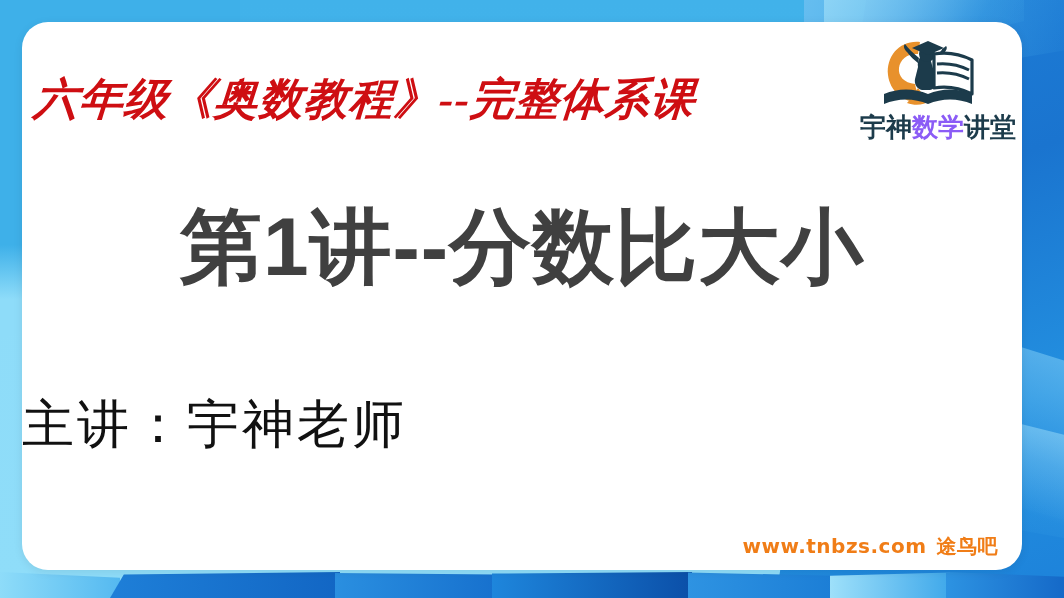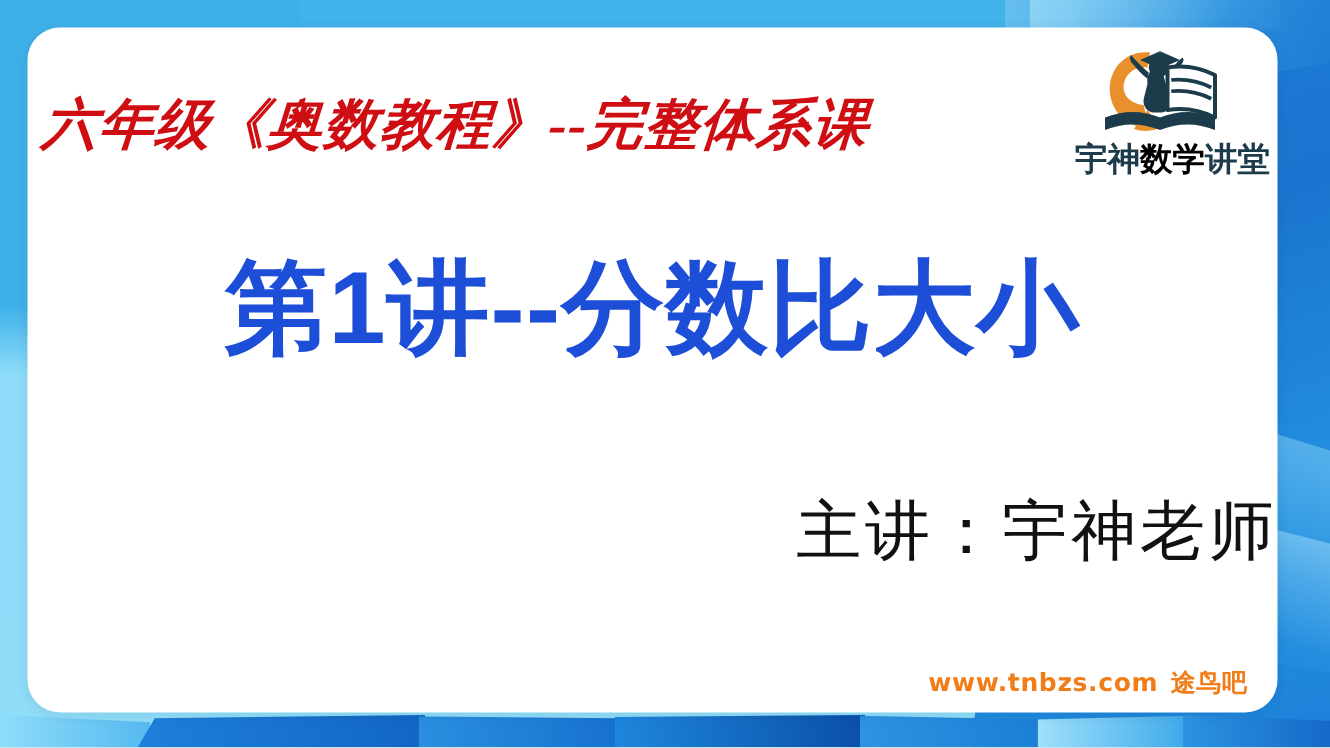--- a/index.html
+++ b/index.html
@@ -136,45 +136,45 @@
     width: 140px;
     text-align: center;
     font-family: "Liberation Sans", "DejaVu Sans", sans-serif;
     font-weight: bold;
     font-size: 26px;
     letter-spacing: 0px;
     line-height: 1;
     white-space: nowrap;
   }
   .logo-word .teal { color: #1C3B4B; text-align: right; }
-  .logo-word .orange { color: #000000; }
+  .logo-word .orange { color: #8b5cf6; }
 
   
   .main-title {
     position: absolute;
     left: 0;
     top: 182px;
     width: 1000px;
     text-align: center;
     font-family: "Liberation Sans", "DejaVu Sans", sans-serif;
     font-weight: bold;
     font-size: 82px;
     line-height: 1.05;
-    color: #1d4ed8;
+    color: #404040;
     letter-spacing: 1px;
     white-space: nowrap;
   }
 
   
   .presenter {
     position: absolute;
     left: 0;
     top: 368px;
     width: 1000px;
-    text-align: right;
+    text-align: left;
     font-family: "Liberation Serif", "DejaVu Serif", serif;
     font-size: 52px;
     color: #111111;
     letter-spacing: 3px;
     white-space: nowrap;
   }
 
   
   .watermark {
     position: absolute;

